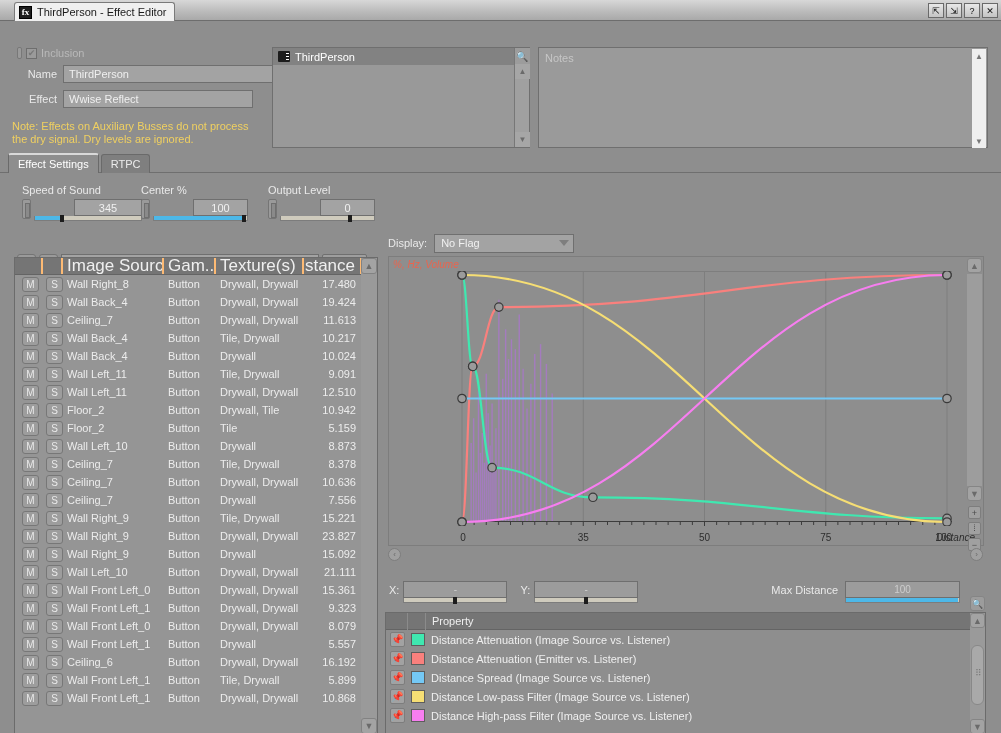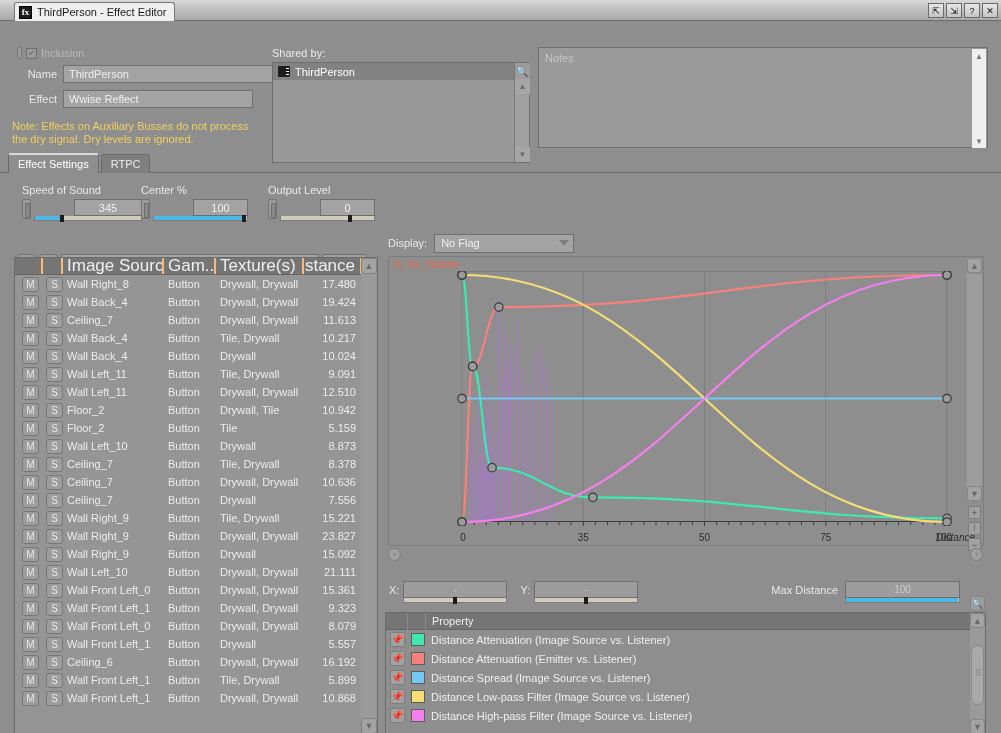--- a/index.html
+++ b/index.html
@@ -222,21 +222,20 @@
     <div id="note">Note: Effects on Auxiliary Busses do not process the dry signal. Dry levels are ignored.</div>
 
     <div id="effRow">
       <span class="cap lbl">Effect</span>
       <div class="txtfield" style="width:190px;">
         <span>Wwise Reflect</span>
       </div>
     </div>
 
     <div id="sharedWrap">
-      <div class="cap lbl">Shared by:</div>
       <div id="sharedBox">
         <div id="sharedSel">
           <span class="busicon"></span>
           <span>ThirdPerson</span>
         </div>
         <div id="sharedScroll">
           <div class="magn">🔍</div>
           <div class="sbtn">▲</div>
           <div class="sbtn" style="position:absolute;bottom:0;">▼</div>
         </div>

